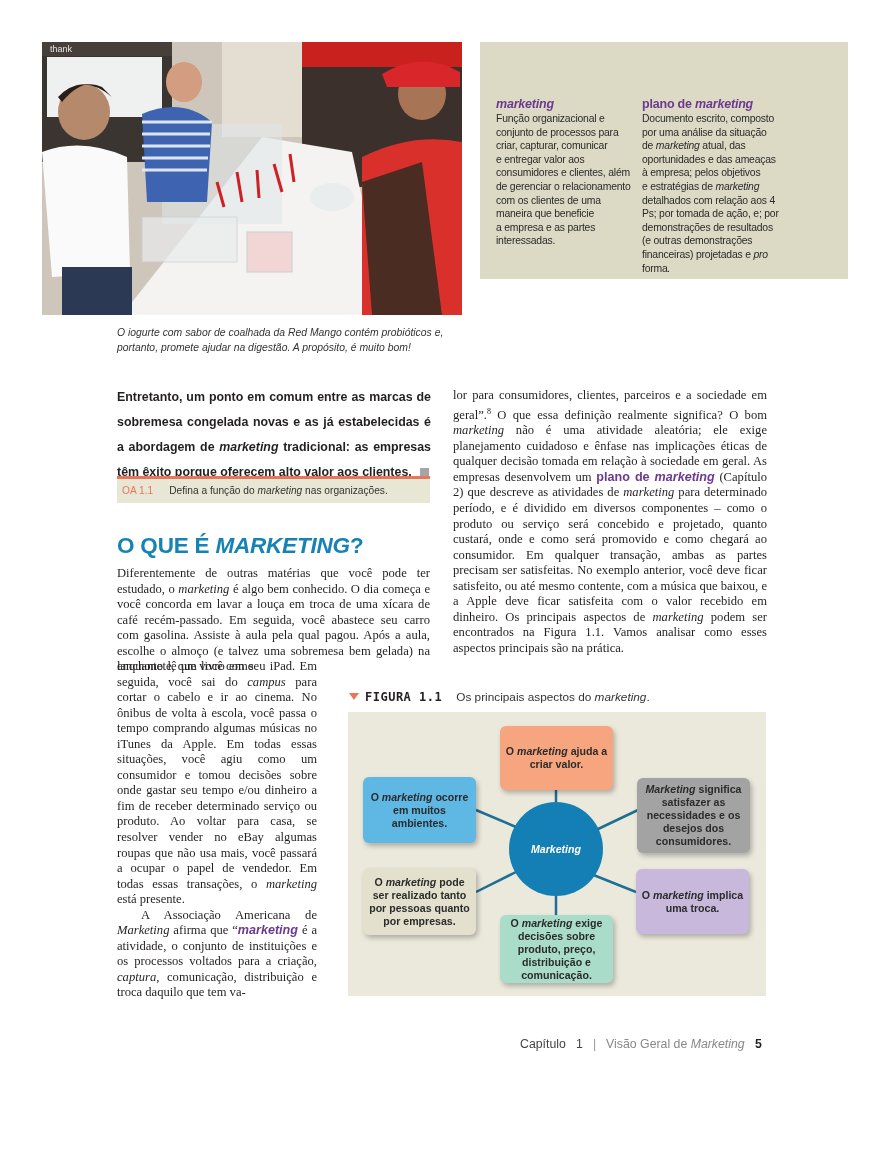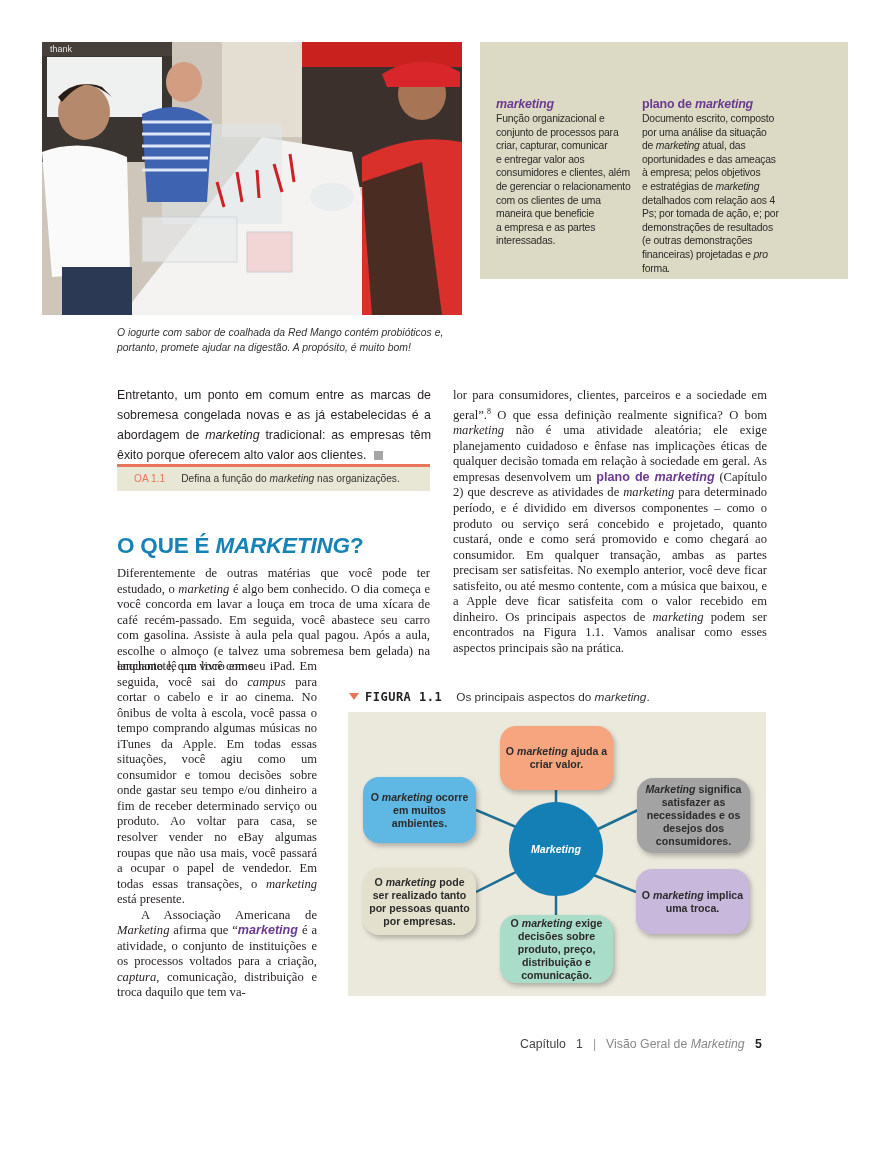--- a/index.html
+++ b/index.html
@@ -8,37 +8,37 @@
   
   #photo{left:42px;top:42px;width:420px;height:273px;overflow:hidden;background:#d9d4cc;}
   #photo svg{display:block;}
   
   #gloss{left:480px;top:42px;width:368px;height:237px;background:#dcdac4;}
   .gcol{position:absolute;top:55px;font-family:"Liberation Sans",sans-serif;font-size:10.4px;line-height:13.6px;color:#2a2a2a;letter-spacing:-0.2px;}
   .gterm{font-weight:bold;color:#6b3a8f;font-size:12.5px;line-height:14px;display:block;margin-bottom:1px;}
   .gterm i{font-style:italic;}
   #caption{left:117px;top:325px;width:345px;font-family:"Liberation Sans",sans-serif;font-style:italic;font-size:10.4px;line-height:15px;color:#333;}
   
-  #intro{left:117px;top:385px;width:314px;font-family:"Liberation Sans",sans-serif;font-size:12.4px;line-height:20px;color:#231f20;text-align:justify;}
+  #intro{left:117px;top:385px;width:314px;font-family:"Liberation Sans",sans-serif;font-size:12.4px;line-height:25px;color:#231f20;text-align:justify;font-weight:bold;}
   .endmark{display:inline-block;width:9px;height:9px;background:#a5a5a5;margin-left:8px;vertical-align:-1px;}
-  #oa{left:117px;top:464px;width:313px;height:27px;background:#e8e6d4;border-top:3px solid #e9765a;box-sizing:border-box;font-family:"Liberation Sans",sans-serif;font-size:10.2px;line-height:24px;color:#333;padding-left:17px;}
+  #oa{left:117px;top:476px;width:313px;height:27px;background:#e8e6d4;border-top:3px solid #e9765a;box-sizing:border-box;font-family:"Liberation Sans",sans-serif;font-size:10.2px;line-height:24px;color:#333;padding-left:5px;}
   #oa .oanum{color:#e9765a;margin-right:16px;}
   #title{left:117px;top:533px;font-family:"Liberation Sans",sans-serif;font-size:22.5px;font-weight:bold;color:#1683b4;letter-spacing:-0.2px;}
   .body{font-size:12.6px;line-height:15.55px;text-align:justify;color:#231f20;}
   #leftbody1{left:117px;top:566px;width:313px;}
   #leftbody2{left:117px;top:659px;width:200px;}
   #rightbody{left:453px;top:388px;width:314px;}
   .kw{font-family:"Liberation Sans",sans-serif;font-weight:bold;color:#6b3a8f;}
   .ind{text-indent:24px;}
   
   #figlabel{left:349px;top:690px;font-family:"Liberation Sans",sans-serif;font-size:11.8px;color:#333;}
   #figlabel .tri{display:inline-block;width:0;height:0;border-left:5px solid transparent;border-right:5px solid transparent;border-top:7px solid #e9765a;margin-right:6px;vertical-align:1px;}
   #figlabel .fnum{font-family:"DejaVu Sans Mono",monospace;font-weight:bold;font-size:12px;color:#231f20;margin-right:14px;letter-spacing:0.5px;}
   #figure{left:348px;top:712px;width:418px;height:284px;background:#ebe8dc;}
-  .fbox{position:absolute;border-radius:16px;box-shadow:2px 3px 5px rgba(0,0,0,0.25);font-family:"Liberation Sans",sans-serif;font-weight:bold;font-size:10.6px;line-height:13px;text-align:center;color:#2b2b2b;display:flex;align-items:center;justify-content:center;box-sizing:border-box;padding:4px;}
+  .fbox{position:absolute;border-radius:6px;box-shadow:2px 3px 5px rgba(0,0,0,0.25);font-family:"Liberation Sans",sans-serif;font-weight:bold;font-size:10.6px;line-height:13px;text-align:center;color:#2b2b2b;display:flex;align-items:center;justify-content:center;box-sizing:border-box;padding:4px;}
   .fbox i{font-style:italic;}
   #hub{position:absolute;left:161px;top:90px;width:94px;height:94px;border-radius:50%;background:#137fb5;color:#fff;font-family:"Liberation Sans",sans-serif;font-weight:bold;font-style:italic;font-size:10.6px;display:flex;align-items:center;justify-content:center;}
   
   #footer{left:520px;top:1025px;font-family:"Liberation Sans",sans-serif;font-size:12.3px;color:#444;margin-top:12px;}
   #footer .sep{color:#999;margin:0 10px;}
   #footer .ttl{color:#888;}
   #footer b{color:#231f20;}
 </style>
 </head>
 <body>

